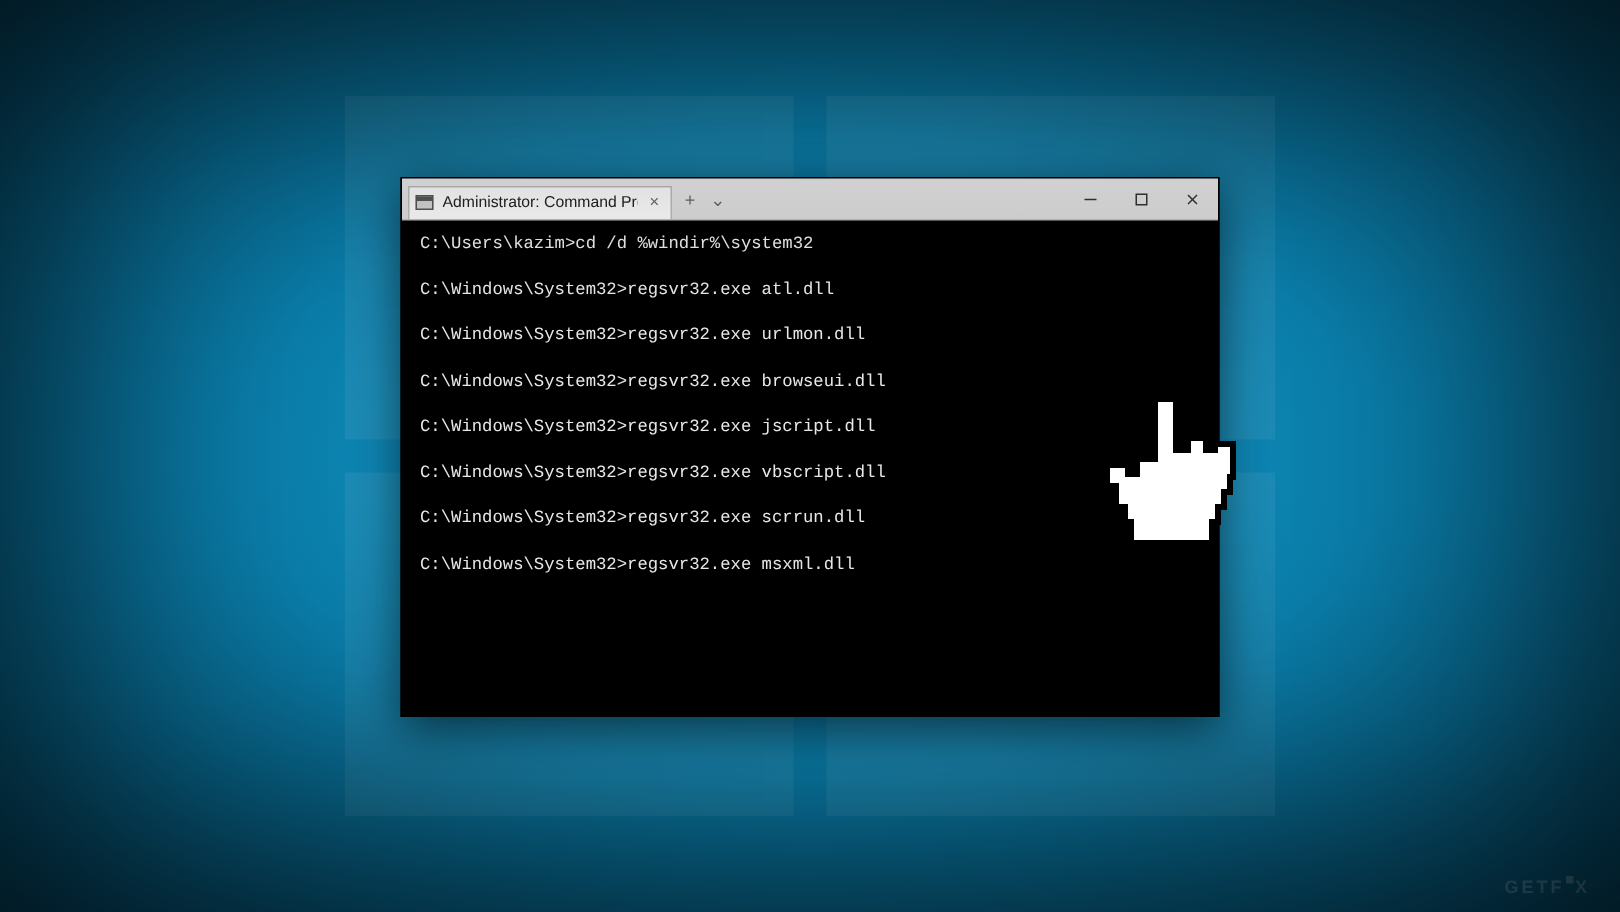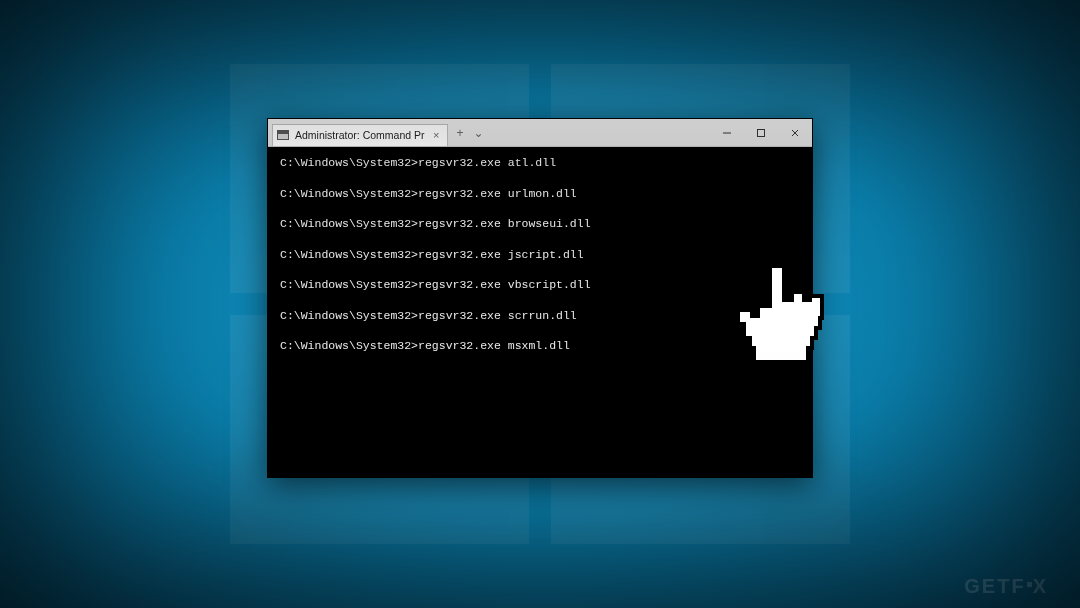--- a/index.html
+++ b/index.html
@@ -128,24 +128,24 @@
     .cursor-graphic {
       position: absolute;
       left: 730px;
       top: 260px;
       width: 100px;
       height: 120px;
       pointer-events: none;
     }
     .watermark {
       position: absolute;
-      right: 32px;
+      right: 20px;
       bottom: 10px;
       color: rgba(255,255,255,0.18);
-      font-size: 20px;
+      font-size: 12px;
       letter-spacing: 2px;
       font-weight: 600;
       font-family: Arial, sans-serif;
     }
     .watermark .i-dot {
       display: inline-block;
       width: 5px; height: 5px;
       background: rgba(255,255,255,0.18);
       vertical-align: 6px;
       margin: 0 1px;
@@ -186,20 +186,21 @@
       <div>
         <svg viewBox="0 0 10 10">
             <line x1="2" y1="2" x2="8" y2="8" stroke="#333" stroke-width="1"></line>
             <line x1="8" y1="2" x2="2" y2="8" stroke="#333" stroke-width="1"></line>
           </svg>
       </div>
     </div>
   </div>
 
   <div class="terminal">
+    <div class="term-line">C:\Users\kazim&gt;cd /d %windir%\system32</div>
     <div class="term-line">C:\Windows\System32&gt;regsvr32.exe atl.dll</div>
     <div class="term-line">C:\Windows\System32&gt;regsvr32.exe urlmon.dll</div>
     <div class="term-line">C:\Windows\System32&gt;regsvr32.exe browseui.dll</div>
     <div class="term-line">C:\Windows\System32&gt;regsvr32.exe jscript.dll</div>
     <div class="term-line">C:\Windows\System32&gt;regsvr32.exe vbscript.dll</div>
     <div class="term-line">C:\Windows\System32&gt;regsvr32.exe scrrun.dll</div>
     <div class="term-line">C:\Windows\System32&gt;regsvr32.exe msxml.dll</div>
   </div>
 </div>
 

